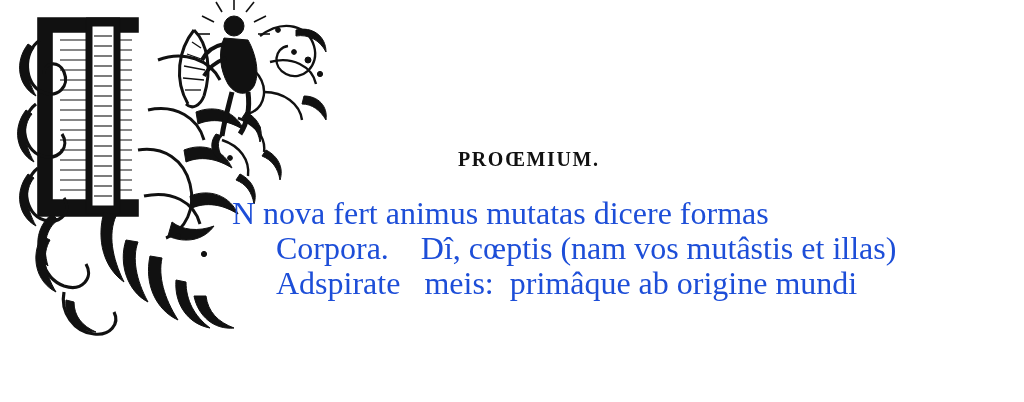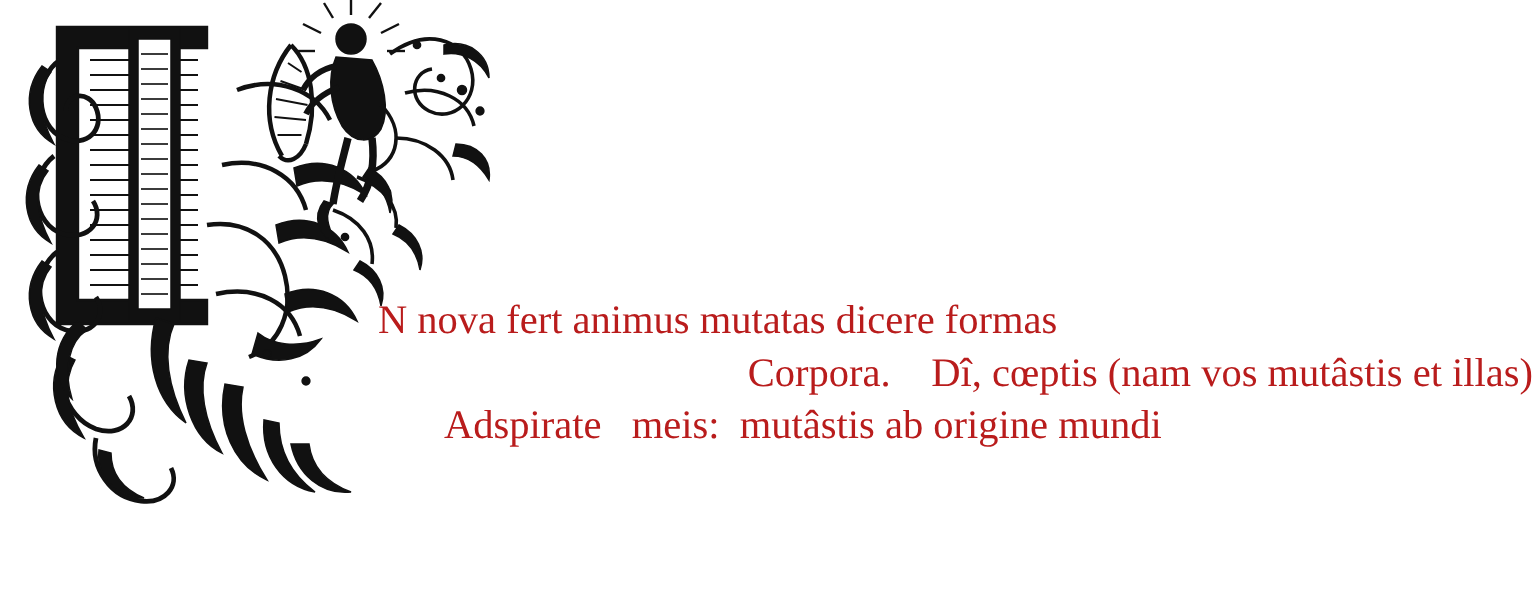--- a/index.html
+++ b/index.html
@@ -44,27 +44,26 @@
 
   
   .verse {
     position: absolute;
     left: 232px;
     top: 196px;
     width: 790px;
   }
   .verse-line {
     font-family: "Liberation Serif", serif;
-    font-size: 27px;
+    font-size: 32px;
     line-height: 35px;
-    color: #b91c1c;
+    color: #1d4ed8;
     white-space: pre;
-    margin-left: 20px;
-  }
-  .verse-line.indent-1 { padding-left: 44px; text-align: right; }
+  }
+  .verse-line.indent-1 { padding-left: 44px; }
   .verse-line.indent-2 { padding-left: 44px; }
   .verse-line.indent-3 { padding-left: 44px; }
 </style>
 </head>
 <body>
 
 <div id="page">
 
   <div class="initial-block">
     <svg class="initial-svg" width="320" height="360" viewBox="0 0 320 360" xmlns="http://www.w3.org/2000/svg">
@@ -213,20 +212,21 @@
           <circle cx="312" cy="74" r="2.6"></circle>
           <circle cx="250" cy="128" r="2.4"></circle>
           <circle cx="222" cy="158" r="2.4"></circle>
           <circle cx="196" cy="254" r="2.6"></circle>
           <circle cx="170" cy="236" r="2.6"></circle>
         </g>
       </g>
     </svg>
   </div>
 
+  <div class="proem-heading">PROŒMIUM.</div>
 
   <div class="verse">
     <div class="verse-line">N nova fert animus mutatas dicere formas</div>
     <div class="verse-line indent-1">Corpora.    Dî, cœptis (nam vos mutâstis et illas)</div>
-    <div class="verse-line indent-2">Adspirate   meis:  mutâstis ab origine mundi</div>
+    <div class="verse-line indent-2">Adspirate   meis:  primâque ab origine mundi</div>
   </div>
 
 </div>
 
 </body></html>

